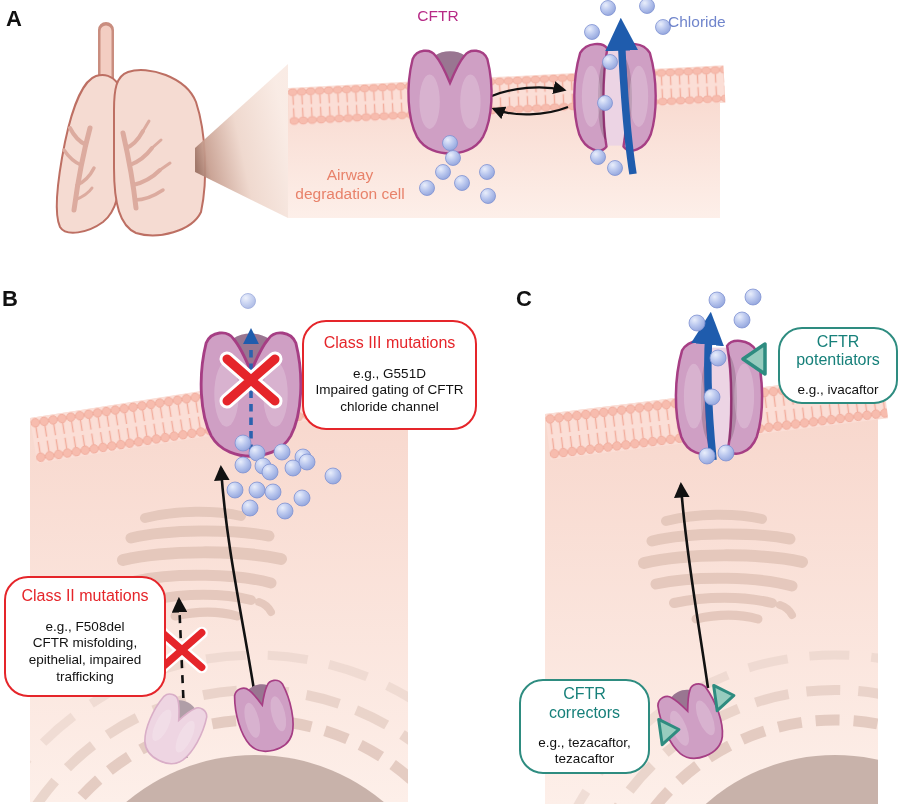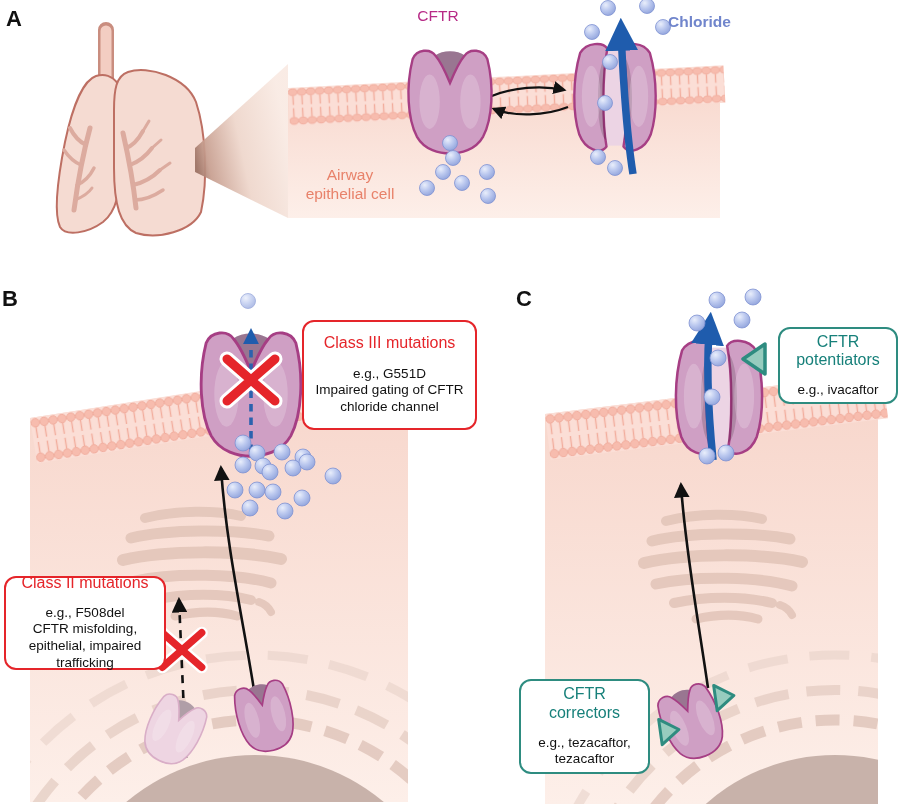--- a/index.html
+++ b/index.html
@@ -4,24 +4,24 @@
 <style>
   html,body{margin:0;padding:0;background:#fff;}
   .canvas{
     position:relative;width:900px;height:806px;background:#ffffff;overflow:hidden;
     font-family:"Liberation Sans","DejaVu Sans",sans-serif;color:#1a1a1a;
   }
   .art{position:absolute;left:0;top:0;}
   .panel-letter{position:absolute;font-size:22px;font-weight:bold;color:#111;line-height:1;}
   .float-label{position:absolute;text-align:center;line-height:1.2;font-size:15.5px;}
   .lbl-magenta{color:#b72a86;}
-  .lbl-blue{color:#7085cc;font-weight:bold;}
+  .lbl-blue{color:#7085cc;}
   .lbl-salmon{color:#e8826a;}
   .callout{
-    position:absolute;background:#ffffff;border-radius:12px;text-align:center;
+    position:absolute;background:#ffffff;border-radius:24px;text-align:center;
     box-sizing:border-box;display:flex;flex-direction:column;justify-content:center;
     padding:6px 4px;
   }
   .callout.red{border:2.5px solid #e5252a;}
   .callout.teal{border:2.5px solid #2e8c80;}
   .callout .title{font-size:16px;line-height:1.15;}
   .callout.red .title{color:#e5252a;}
   .callout.teal .title{color:#17807a;}
   .callout .example{font-size:13.5px;color:#111;margin-top:13px;line-height:1.2;}
   .callout .desc{font-size:13.5px;color:#111;line-height:1.25;}
@@ -251,30 +251,30 @@
 <div class="panel-letter" style="left:6px;top:8px;">A</div>
 <div class="panel-letter" style="left:2px;top:288px;">B</div>
 <div class="panel-letter" style="left:516px;top:288px;">C</div>
 
 <div class="float-label lbl-magenta" style="left:358px;top:7px;width:160px;">
   <div>CFTR</div>
 </div>
 <div class="float-label lbl-blue" style="left:668px;top:13px;">Chloride</div>
 <div class="float-label lbl-salmon" style="left:294px;top:142px;width:112px;margin-top:24px;">
   <div>Airway</div>
-  <div>epithelial cell</div>
+  <div>degradation cell</div>
 </div>
 
 <div class="callout red" style="left:302px;top:320px;width:175px;height:110px;">
   <div class="title">Class III mutations</div>
   <div class="example">e.g., G551D</div>
   <div class="desc">Impaired gating of CFTR chloride channel</div>
 </div>
 
-<div class="callout red" style="left:4px;top:576px;width:162px;height:94px;">
+<div class="callout red" style="left:4px;top:576px;width:162px;height:121px;">
   <div class="title">Class II mutations</div>
   <div class="example">e.g., F508del</div>
   <div class="desc">CFTR misfolding, epithelial, impaired trafficking</div>
 </div>
 
 <div class="callout teal" style="left:778px;top:327px;width:120px;height:77px;">
   <div class="title">
     <div>CFTR</div>
     <div>potentiators</div>
   </div>

